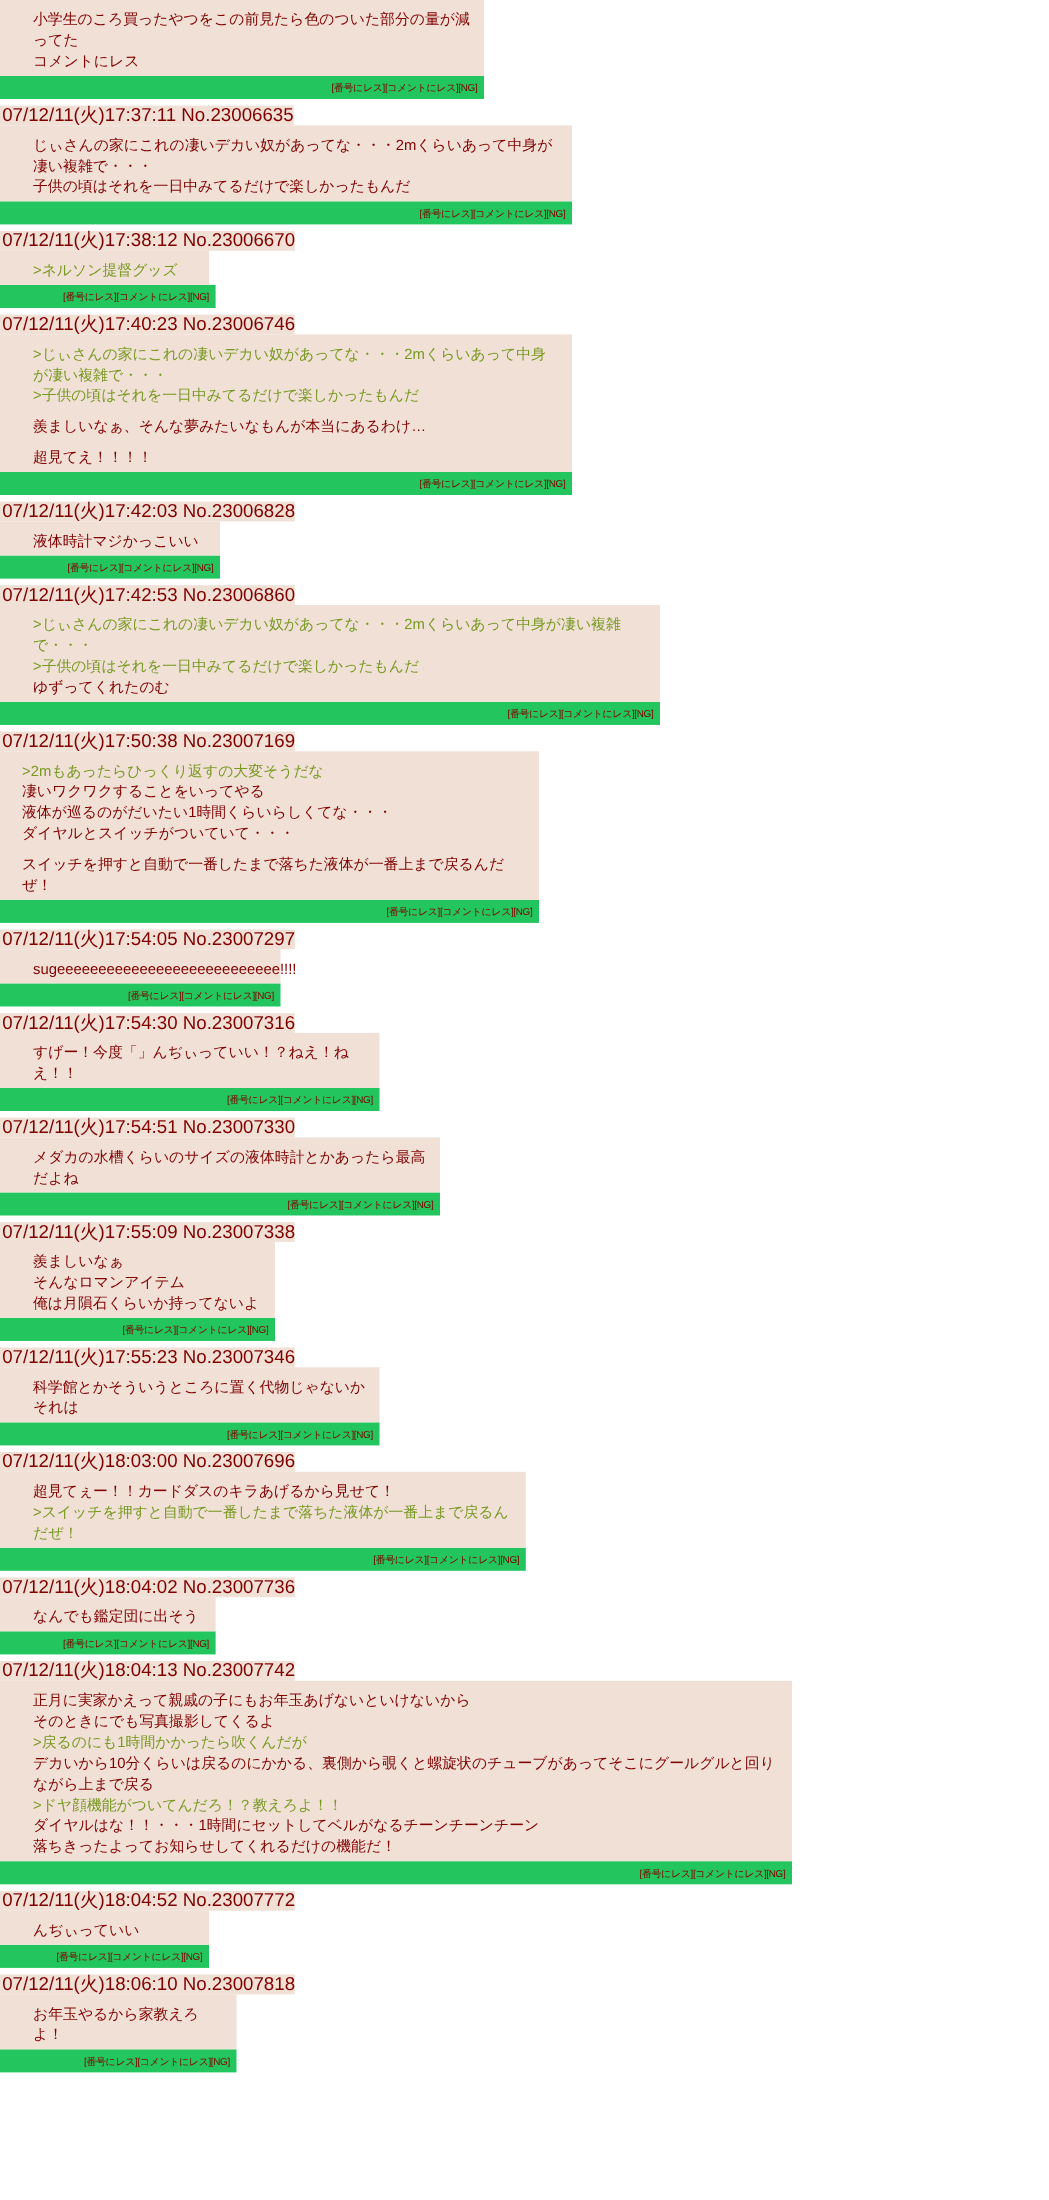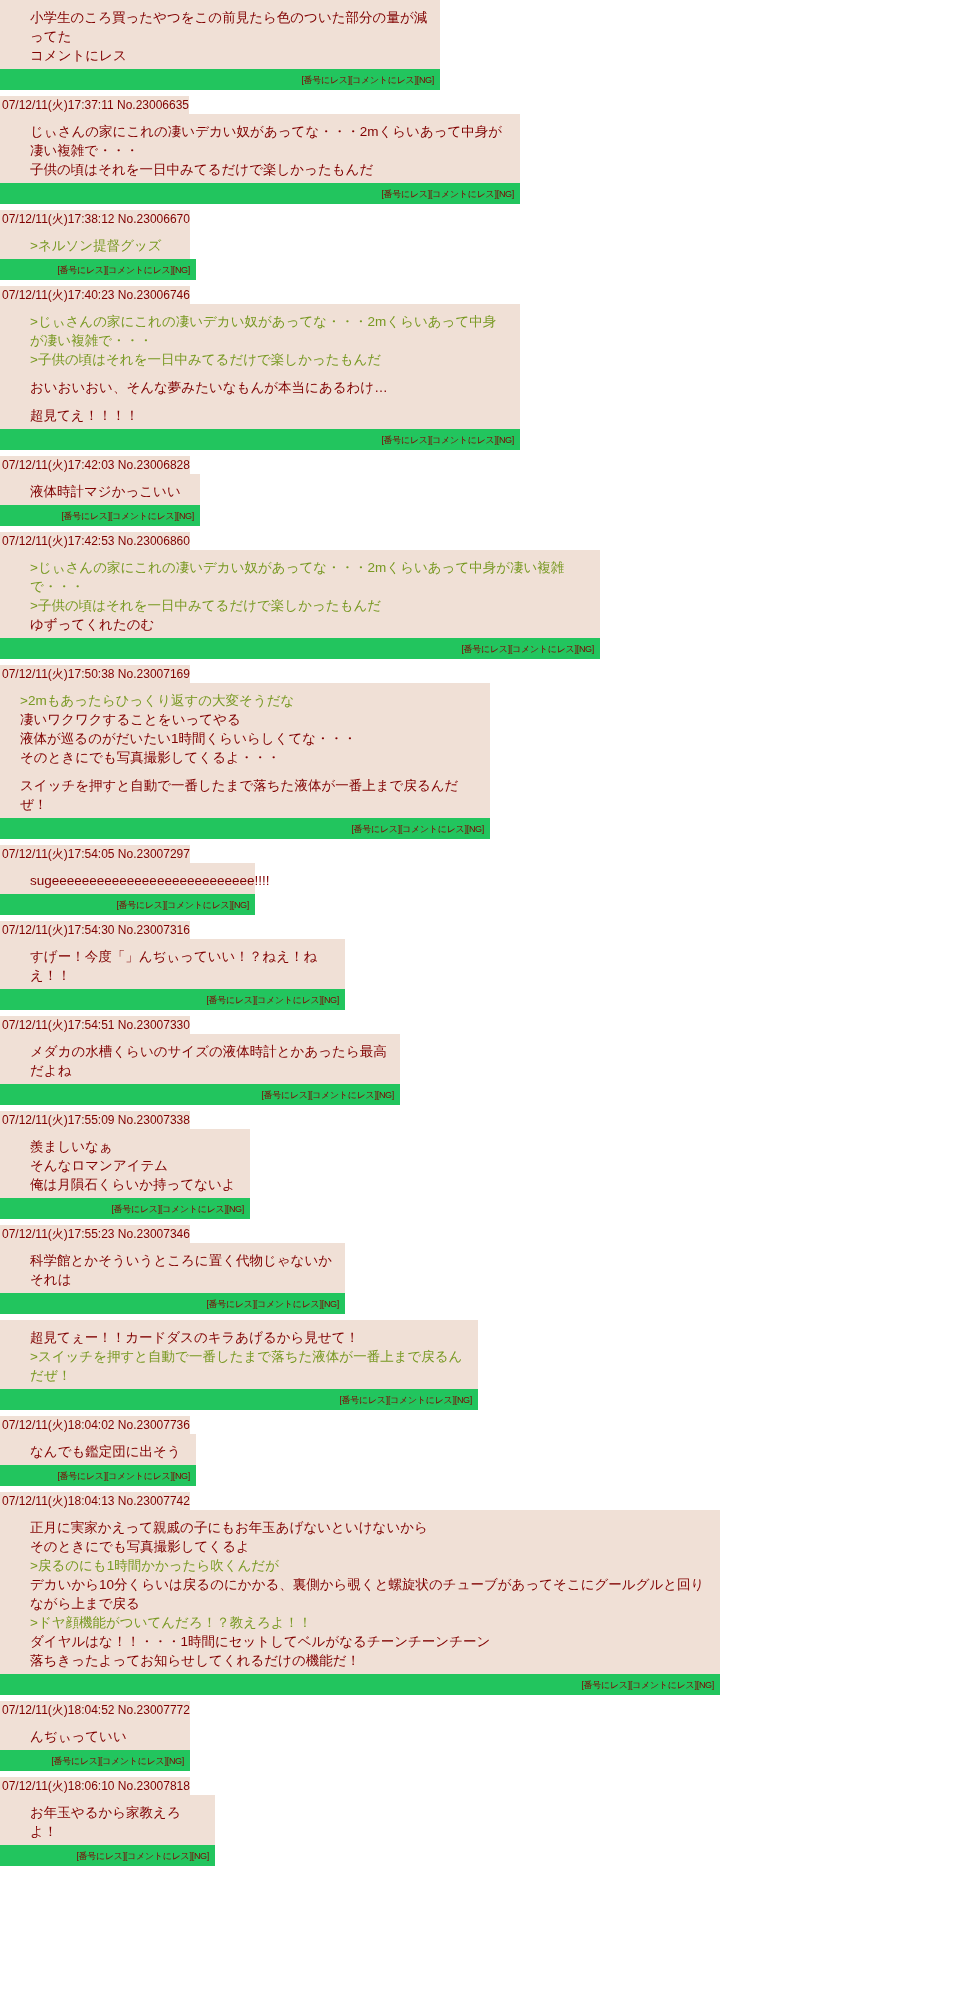--- a/index.html
+++ b/index.html
@@ -16,21 +16,21 @@
   #board {
     width: 954px;
     position: relative;
   }
   .post {
     position: relative;
     margin: 0;
     padding: 0;
   }
   .post-header {
-    font-size: 12px;
+    font-size: 17px;
     color: #800000;
     line-height: 16px;
     padding: 1px 0 1px 2px;
     background: #f0e0d6;
     display: inline-block;
     white-space: nowrap;
   }
   .post-body {
     background: #f0e0d6;
     padding: 8px 10px 4px 30px;
@@ -86,39 +86,39 @@
     </div>
     <div class="gap"></div>
     <div class="post">
       <div class="hdr-wrap"><div class="post-header">07/12/11(火)17:38:12 No.23006670</div></div>
       <div class="body-wrap"><div class="post-body" style="width: 190px;"><div class="line quote">&gt;ネルソン提督グッズ</div></div></div>
       <div class="post-footer" style="width: 196px; box-sizing: border-box;"><span class="linkset">[番号にレス][コメントにレス][NG]</span></div>
     </div>
     <div class="gap"></div>
     <div class="post">
       <div class="hdr-wrap"><div class="post-header">07/12/11(火)17:40:23 No.23006746</div></div>
-      <div class="body-wrap"><div class="post-body" style="width: 520px;"><div class="line quote">&gt;じぃさんの家にこれの凄いデカい奴があってな・・・2mくらいあって中身が凄い複雑で・・・</div><div class="line quote">&gt;子供の頃はそれを一日中みてるだけで楽しかったもんだ</div><div class="line blank">&nbsp;</div><div class="line">おいおいおい、そんな夢みたいなもんが本当にあるわけ…</div><div class="line blank">&nbsp;</div><div class="line">超見てえ！！！！</div></div></div>
+      <div class="body-wrap"><div class="post-body" style="width: 520px;"><div class="line quote">&gt;じぃさんの家にこれの凄いデカい奴があってな・・・2mくらいあって中身が凄い複雑で・・・</div><div class="line quote">&gt;子供の頃はそれを一日中みてるだけで楽しかったもんだ</div><div class="line blank">&nbsp;</div><div class="line">羨ましいなぁ、そんな夢みたいなもんが本当にあるわけ…</div><div class="line blank">&nbsp;</div><div class="line">超見てえ！！！！</div></div></div>
       <div class="post-footer" style="width: 520px; box-sizing: border-box;"><span class="linkset">[番号にレス][コメントにレス][NG]</span></div>
     </div>
     <div class="gap"></div>
     <div class="post">
       <div class="hdr-wrap"><div class="post-header">07/12/11(火)17:42:03 No.23006828</div></div>
       <div class="body-wrap"><div class="post-body" style="width: 200px;"><div class="line">液体時計マジかっこいい</div></div></div>
       <div class="post-footer" style="width: 200px; box-sizing: border-box;"><span class="linkset">[番号にレス][コメントにレス][NG]</span></div>
     </div>
     <div class="gap"></div>
     <div class="post">
       <div class="hdr-wrap"><div class="post-header">07/12/11(火)17:42:53 No.23006860</div></div>
       <div class="body-wrap"><div class="post-body" style="width: 600px;"><div class="line quote">&gt;じぃさんの家にこれの凄いデカい奴があってな・・・2mくらいあって中身が凄い複雑で・・・</div><div class="line quote">&gt;子供の頃はそれを一日中みてるだけで楽しかったもんだ</div><div class="line">ゆずってくれたのむ</div></div></div>
       <div class="post-footer" style="width: 600px; box-sizing: border-box;"><span class="linkset">[番号にレス][コメントにレス][NG]</span></div>
     </div>
     <div class="gap"></div>
     <div class="post">
       <div class="hdr-wrap"><div class="post-header">07/12/11(火)17:50:38 No.23007169</div></div>
-      <div class="body-wrap"><div class="post-body" style="width: 490px; padding-left: 20px;"><div class="line quote">&gt;2mもあったらひっくり返すの大変そうだな</div><div class="line">凄いワクワクすることをいってやる</div><div class="line">液体が巡るのがだいたい1時間くらいらしくてな・・・</div><div class="line">そのときにでも写真撮影してくるよ・・・</div><div class="line blank">&nbsp;</div><div class="line">スイッチを押すと自動で一番したまで落ちた液体が一番上まで戻るんだぜ！</div></div></div>
+      <div class="body-wrap"><div class="post-body" style="width: 490px; padding-left: 20px;"><div class="line quote">&gt;2mもあったらひっくり返すの大変そうだな</div><div class="line">凄いワクワクすることをいってやる</div><div class="line">液体が巡るのがだいたい1時間くらいらしくてな・・・</div><div class="line">ダイヤルとスイッチがついていて・・・</div><div class="line blank">&nbsp;</div><div class="line">スイッチを押すと自動で一番したまで落ちた液体が一番上まで戻るんだぜ！</div></div></div>
       <div class="post-footer" style="width: 490px; box-sizing: border-box;"><span class="linkset">[番号にレス][コメントにレス][NG]</span></div>
     </div>
     <div class="gap"></div>
     <div class="post">
       <div class="hdr-wrap"><div class="post-header">07/12/11(火)17:54:05 No.23007297</div></div>
       <div class="body-wrap"><div class="post-body" style="width: 255px;"><div class="line">sugeeeeeeeeeeeeeeeeeeeeeeeeeee!!!!</div></div></div>
       <div class="post-footer" style="width: 255px; box-sizing: border-box;"><span class="linkset">[番号にレス][コメントにレス][NG]</span></div>
     </div>
     <div class="gap"></div>
     <div class="post">
@@ -139,20 +139,21 @@
       <div class="post-footer" style="width: 250px; box-sizing: border-box;"><span class="linkset">[番号にレス][コメントにレス][NG]</span></div>
     </div>
     <div class="gap"></div>
     <div class="post">
       <div class="hdr-wrap"><div class="post-header">07/12/11(火)17:55:23 No.23007346</div></div>
       <div class="body-wrap"><div class="post-body" style="width: 345px;"><div class="line">科学館とかそういうところに置く代物じゃないかそれは</div></div></div>
       <div class="post-footer" style="width: 345px; box-sizing: border-box;"><span class="linkset">[番号にレス][コメントにレス][NG]</span></div>
     </div>
     <div class="gap"></div>
     <div class="post">
+      <div class="hdr-wrap"><div class="post-header">07/12/11(火)18:03:00 No.23007696</div></div>
       <div class="body-wrap"><div class="post-body" style="width: 478px;"><div class="line">超見てぇー！！カードダスのキラあげるから見せて！</div><div class="line quote">&gt;スイッチを押すと自動で一番したまで落ちた液体が一番上まで戻るんだぜ！</div></div></div>
       <div class="post-footer" style="width: 478px; box-sizing: border-box;"><span class="linkset">[番号にレス][コメントにレス][NG]</span></div>
     </div>
     <div class="gap"></div>
     <div class="post">
       <div class="hdr-wrap"><div class="post-header">07/12/11(火)18:04:02 No.23007736</div></div>
       <div class="body-wrap"><div class="post-body" style="width: 196px;"><div class="line">なんでも鑑定団に出そう</div></div></div>
       <div class="post-footer" style="width: 196px; box-sizing: border-box;"><span class="linkset">[番号にレス][コメントにレス][NG]</span></div>
     </div>
     <div class="gap"></div>

